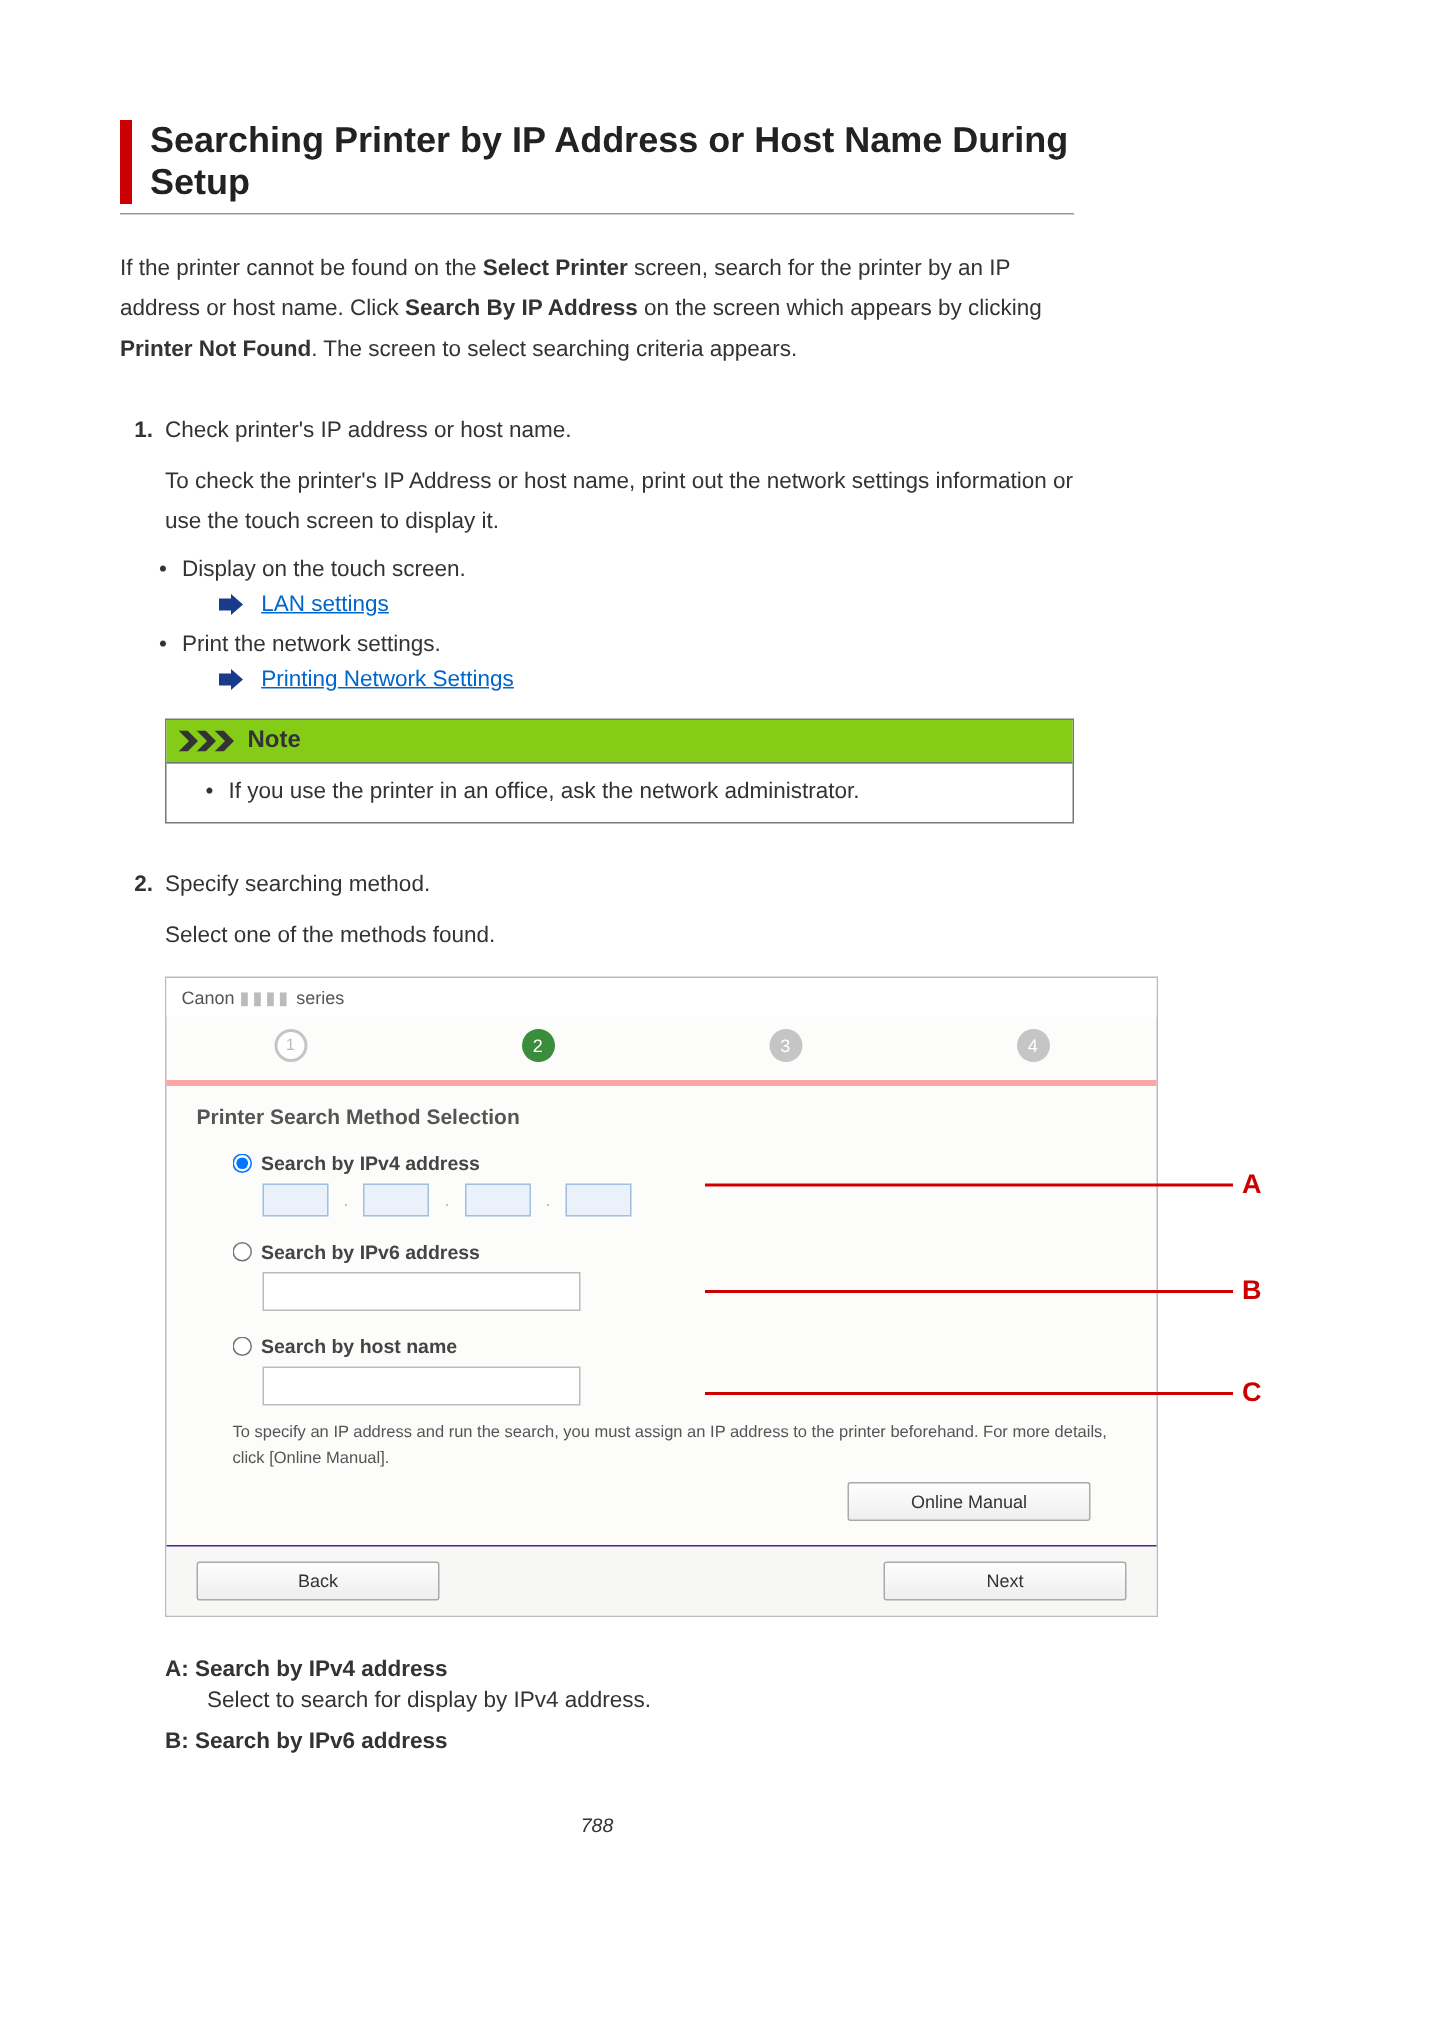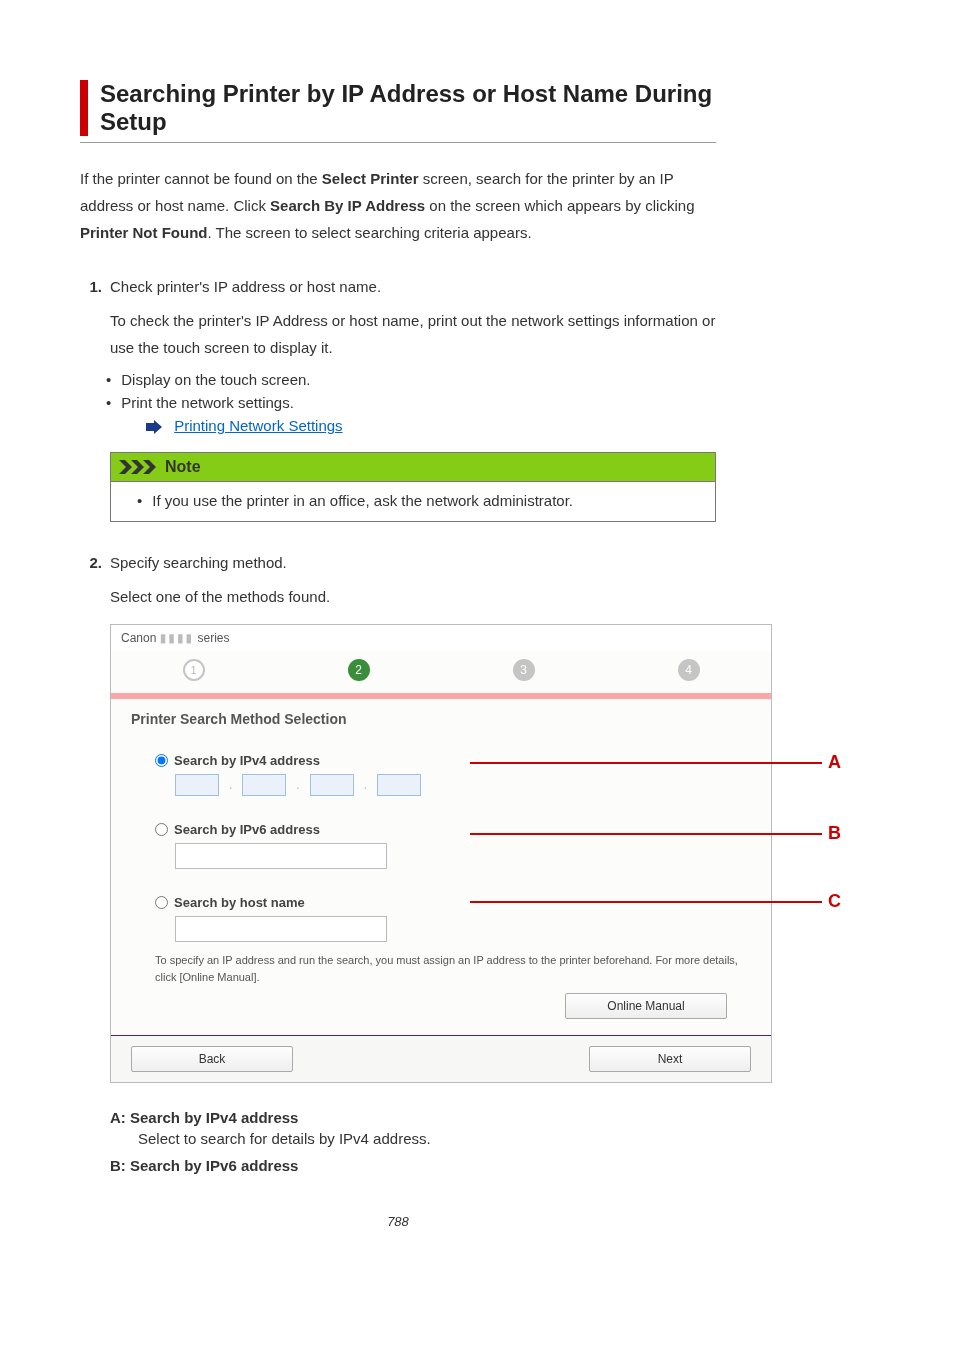--- a/index.html
+++ b/index.html
@@ -93,28 +93,28 @@
   }
   .stepper .circ {
     width: 22px; height: 22px; border-radius: 50%;
     display: flex; align-items: center; justify-content: center;
     font-size: 12px; color: #fff;
   }
   .circ.grey { background:#c5c5c5; }
   .circ.grey-outline { background:#fff; color:#bbb; border:2px solid #c5c5c5; width:18px; height:18px; font-size:11px;}
   .circ.green { background:#3a8d3a; }
   .dialog-inner {
-    border-top: 6px solid #fca5a5;
+    border-top: 4px solid #fca5a5;
     padding: 12px 20px 16px 20px;
   }
   .section-label {
     font-size: 14px; font-weight: bold; color: #555; margin-bottom: 14px;
   }
   .opt {
-    margin: 26px 0 0 24px;
+    margin: 16px 0 0 24px;
   }
   .opt .row1 { display:flex; align-items:center; gap:6px; font-size:13px; font-weight:bold; color:#444; }
   .opt .row1 input { margin:0; }
   .opt .field { margin: 6px 0 10px 20px; }
   .ipv4 { display:flex; gap:10px; align-items:center; }
   .ipv4 .oct {
     width: 42px; height: 20px; border:1px solid #a0bfe0; background:#eaf1fa;
   }
   .ipv4 .dot { color:#bbb; font-size:12px; }
   .txtfield {
@@ -168,20 +168,26 @@
   </p>
 
   <div class="step">
     <div class="num">1.</div>
     <div class="txt">Check printer's IP address or host name.</div>
   </div>
   <div class="step-body">To check the printer's IP Address or host name, print out the network settings information or use the touch screen to display it.</div>
 
   <div class="bullet-list">
     <div class="b">Display on the touch screen.</div>
+    <div class="arrow-link">
+      <svg width="16" height="14">
+          <polygon points="0,3 8,3 8,0 16,7 8,14 8,11 0,11" fill="#1a3a8a"></polygon>
+        </svg>
+      <a href="#">LAN settings</a>
+    </div>
     <div class="b">Print the network settings.</div>
     <div class="arrow-link">
       <svg width="16" height="14">
           <polygon points="0,3 8,3 8,0 16,7 8,14 8,11 0,11" fill="#1a3a8a"></polygon>
         </svg>
       <a href="#">Printing Network Settings</a>
     </div>
   </div>
 
   <div class="note-box">
@@ -274,18 +280,18 @@
         <div class="lbl">B</div>
     </div>
     <div class="ann ann-c">
       <div class="line"></div>
         <div class="lbl">C</div>
     </div>
   </div>
 
   <div class="defs">
     <div class="dh">A: Search by IPv4 address</div>
-    <div class="dd">Select to search for details by IPv4 address.</div>
+    <div class="dd">Select to search for display by IPv4 address.</div>
     <div class="dh">B: Search by IPv6 address</div>
   </div>
 
   <div class="pgnum">788</div>
 </div>
 
 </body></html>

